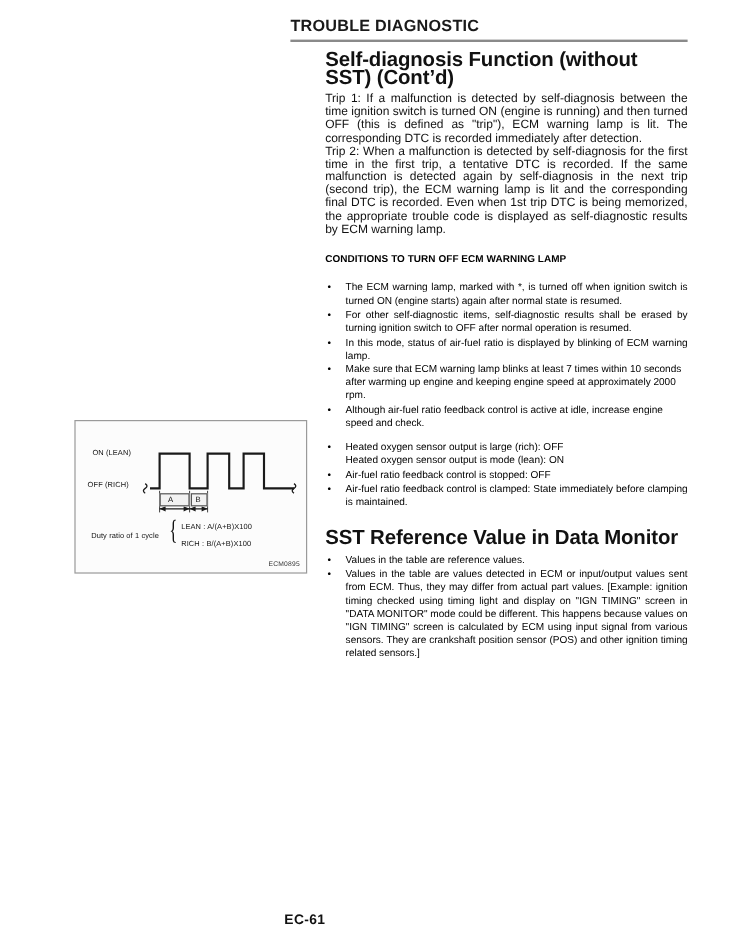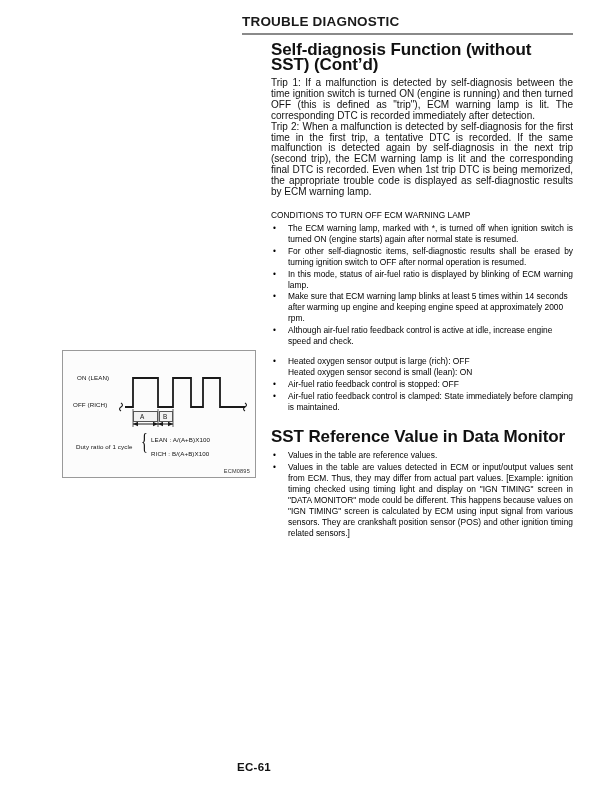--- a/index.html
+++ b/index.html
@@ -46,22 +46,22 @@
     font-weight: bold;
     margin: 0 0 6px 0;
     line-height: 15px;
     letter-spacing: -0.1px;
     color: #111;
   }
   h2.section-title.spaced-top { margin-top: 17px; }
 
   h3.sub-title {
     font-size: 8.3px;
-    font-weight: normal;
-    margin: 0 0 2px 0;
+    font-weight: bold;
+    margin: 0 0 13px 0;
     line-height: 11px;
     letter-spacing: .05px;
   }
 
   p.para {
     font-size: 10px;
     line-height: 10.9px;
     margin: 0;
     text-align: justify;
     text-justify: inter-word;
@@ -239,39 +239,39 @@
   </ul>
 
 
   <ul class="bullets">
     <li>
       <span class="bullet-dot">•</span>
       <span>In this mode, status of air-fuel ratio is displayed by blinking of ECM warning lamp.</span>
     </li>
     <li class="nojust">
       <span class="bullet-dot">•</span>
-      <span>Make sure that ECM warning lamp blinks at least 5 times within 14 seconds after warming up engine and keeping engine speed at approximately 2000 rpm.</span>
+      <span>Make sure that ECM warning lamp blinks at least 7 times within 10 seconds after warming up engine and keeping engine speed at approximately 2000 rpm.</span>
     </li>
   </ul>
 
 
   <ul class="bullets">
     <li class="nojust">
       <span class="bullet-dot">•</span>
       <span>Although air-fuel ratio feedback control is active at idle, increase engine speed and check.</span>
     </li>
   </ul>
 
   <div class="gap-8"></div>
 
   <ul class="bullets">
     <li class="nojust">
       <span class="bullet-dot">•</span>
       <span class="sub-line">Heated oxygen sensor output is large (rich): OFF</span>
-      <span class="sub-line">Heated oxygen sensor second is small (lean): ON</span>
+      <span class="sub-line">Heated oxygen sensor output is mode (lean): ON</span>
     </li>
     <li class="nojust">
       <span class="bullet-dot">•</span>
       <span>Air-fuel ratio feedback control is stopped: OFF</span>
     </li>
     <li>
       <span class="bullet-dot">•</span>
       <span>Air-fuel ratio feedback control is clamped: State immediately before clamping is maintained.</span>
     </li>
   </ul>

